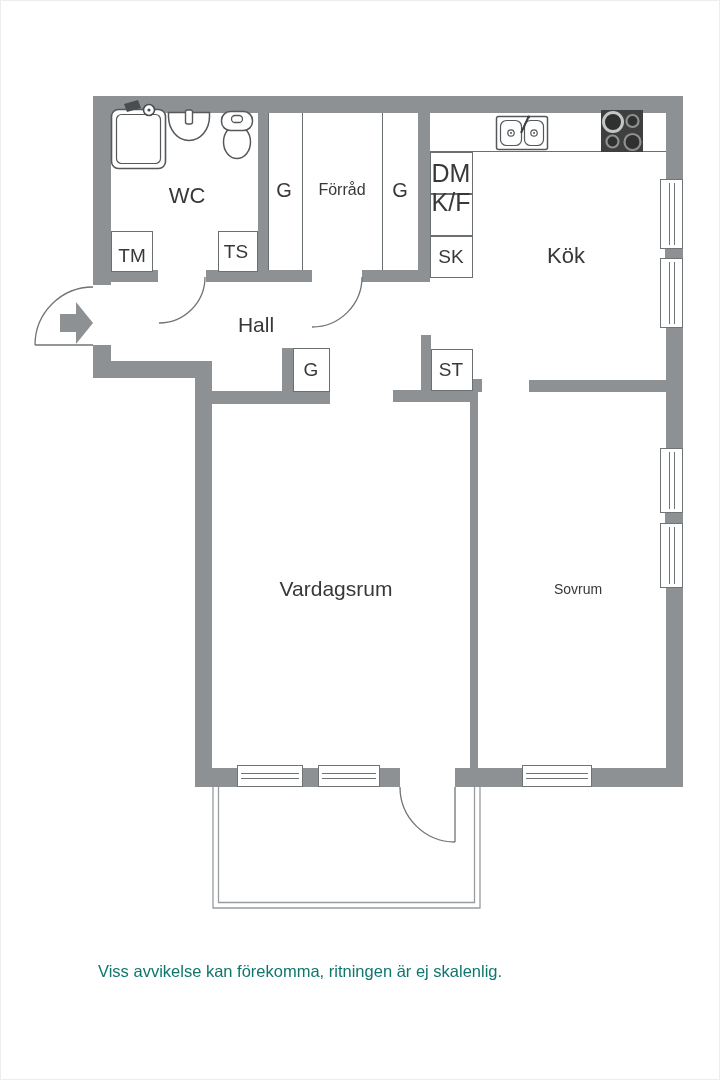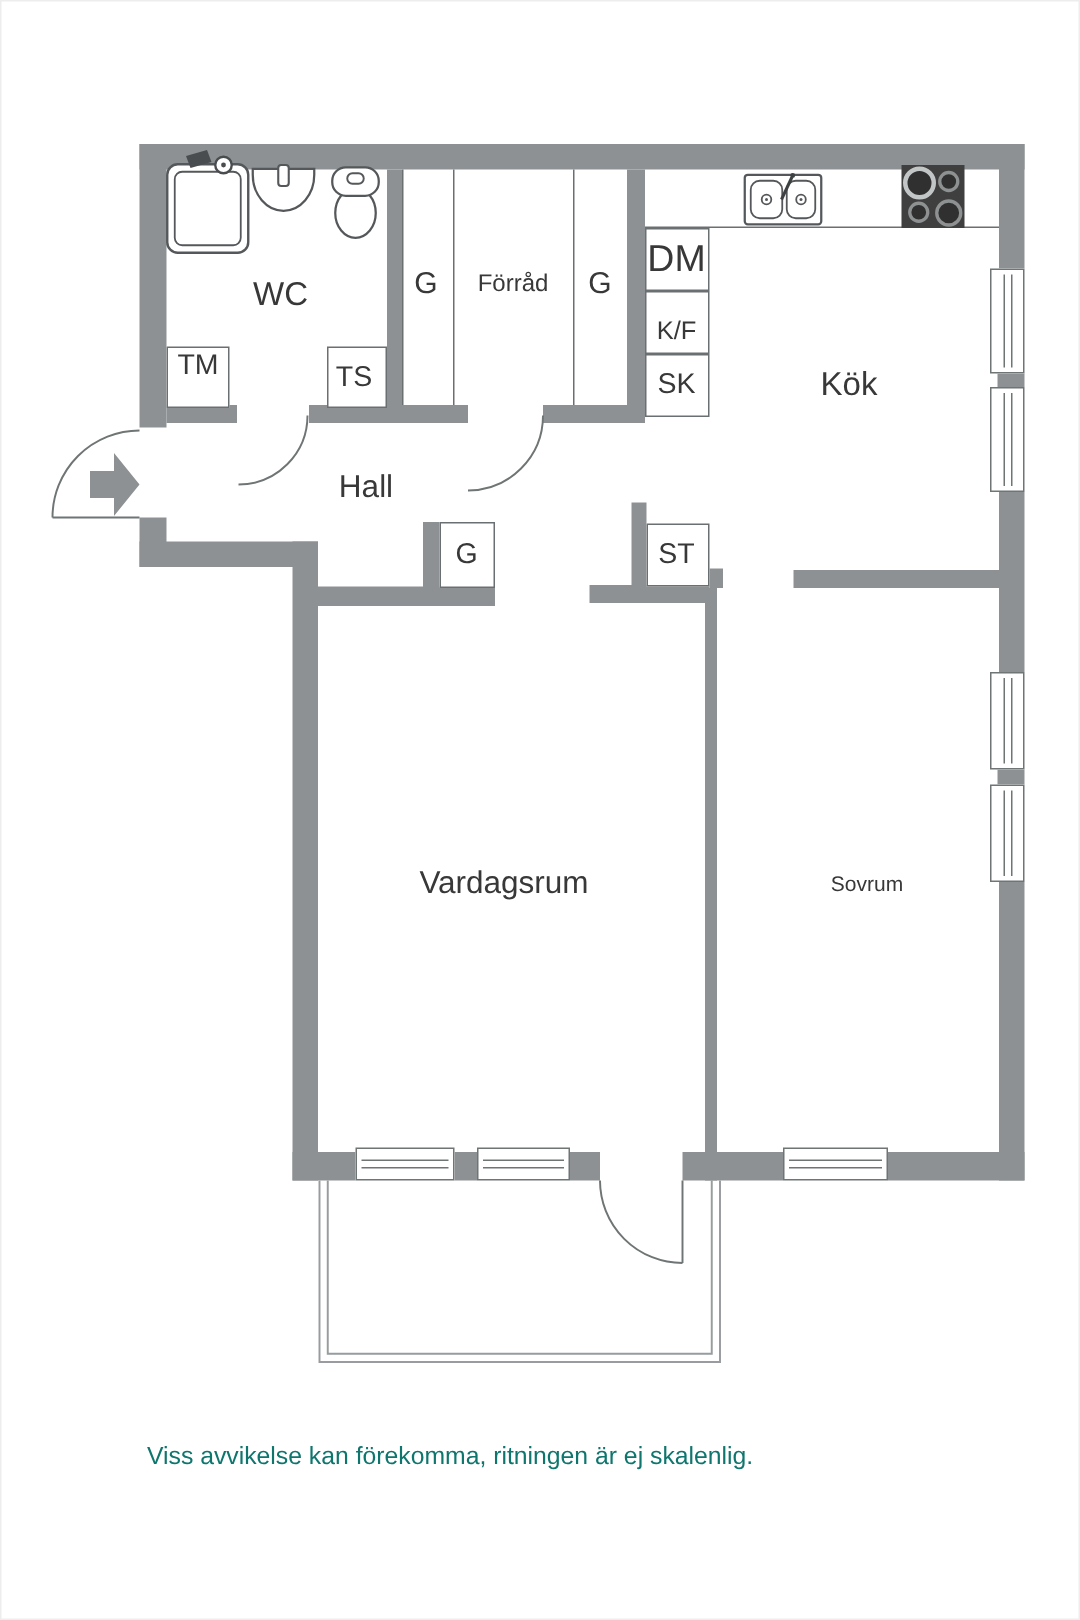--- a/index.html
+++ b/index.html
@@ -155,25 +155,25 @@
       <circle cx="612.5" cy="141.5" r="6" fill="#303030" stroke="#8e9192" stroke-width="2.2"></circle>
       <circle cx="632.5" cy="142" r="8" fill="#303030" stroke="#8e9192" stroke-width="2.2"></circle>
     </g>
   </svg>
 
   <span class="lbl" style="left:187px;top:196px;font-size:22px">WC</span>
   <span class="lbl" style="left:284px;top:190px;font-size:20px">G</span>
   <span class="lbl" style="left:342px;top:190px;font-size:16px">Förråd</span>
   <span class="lbl" style="left:400px;top:190px;font-size:20px">G</span>
   <span class="lbl" style="left:451px;top:173px;font-size:25px">DM</span>
-  <span class="lbl" style="left:451px;top:221px;font-size:17px">K/F</span>
+  <span class="lbl" style="left:451px;top:202px;font-size:25px">K/F</span>
   <span class="lbl" style="left:451px;top:257px;font-size:19px">SK</span>
   <span class="lbl" style="left:566px;top:256px;font-size:22px">Kök</span>
-  <span class="lbl" style="left:132px;top:244px;font-size:19px">TM</span>
+  <span class="lbl" style="left:132px;top:256px;font-size:19px">TM</span>
   <span class="lbl" style="left:236px;top:252px;font-size:19px">TS</span>
-  <span class="lbl" style="left:244px;top:325px;font-size:21px">Hall</span>
+  <span class="lbl" style="left:256px;top:325px;font-size:21px">Hall</span>
   <span class="lbl" style="left:311px;top:370px;font-size:19px">G</span>
   <span class="lbl" style="left:451px;top:370px;font-size:19px">ST</span>
   <span class="lbl" style="left:336px;top:589px;font-size:21px">Vardagsrum</span>
   <span class="lbl" style="left:578px;top:589px;font-size:14px">Sovrum</span>
 
   <div class="disclaimer">Viss avvikelse kan förekomma, ritningen är ej skalenlig.</div>
 </div>
 
 </body></html>

